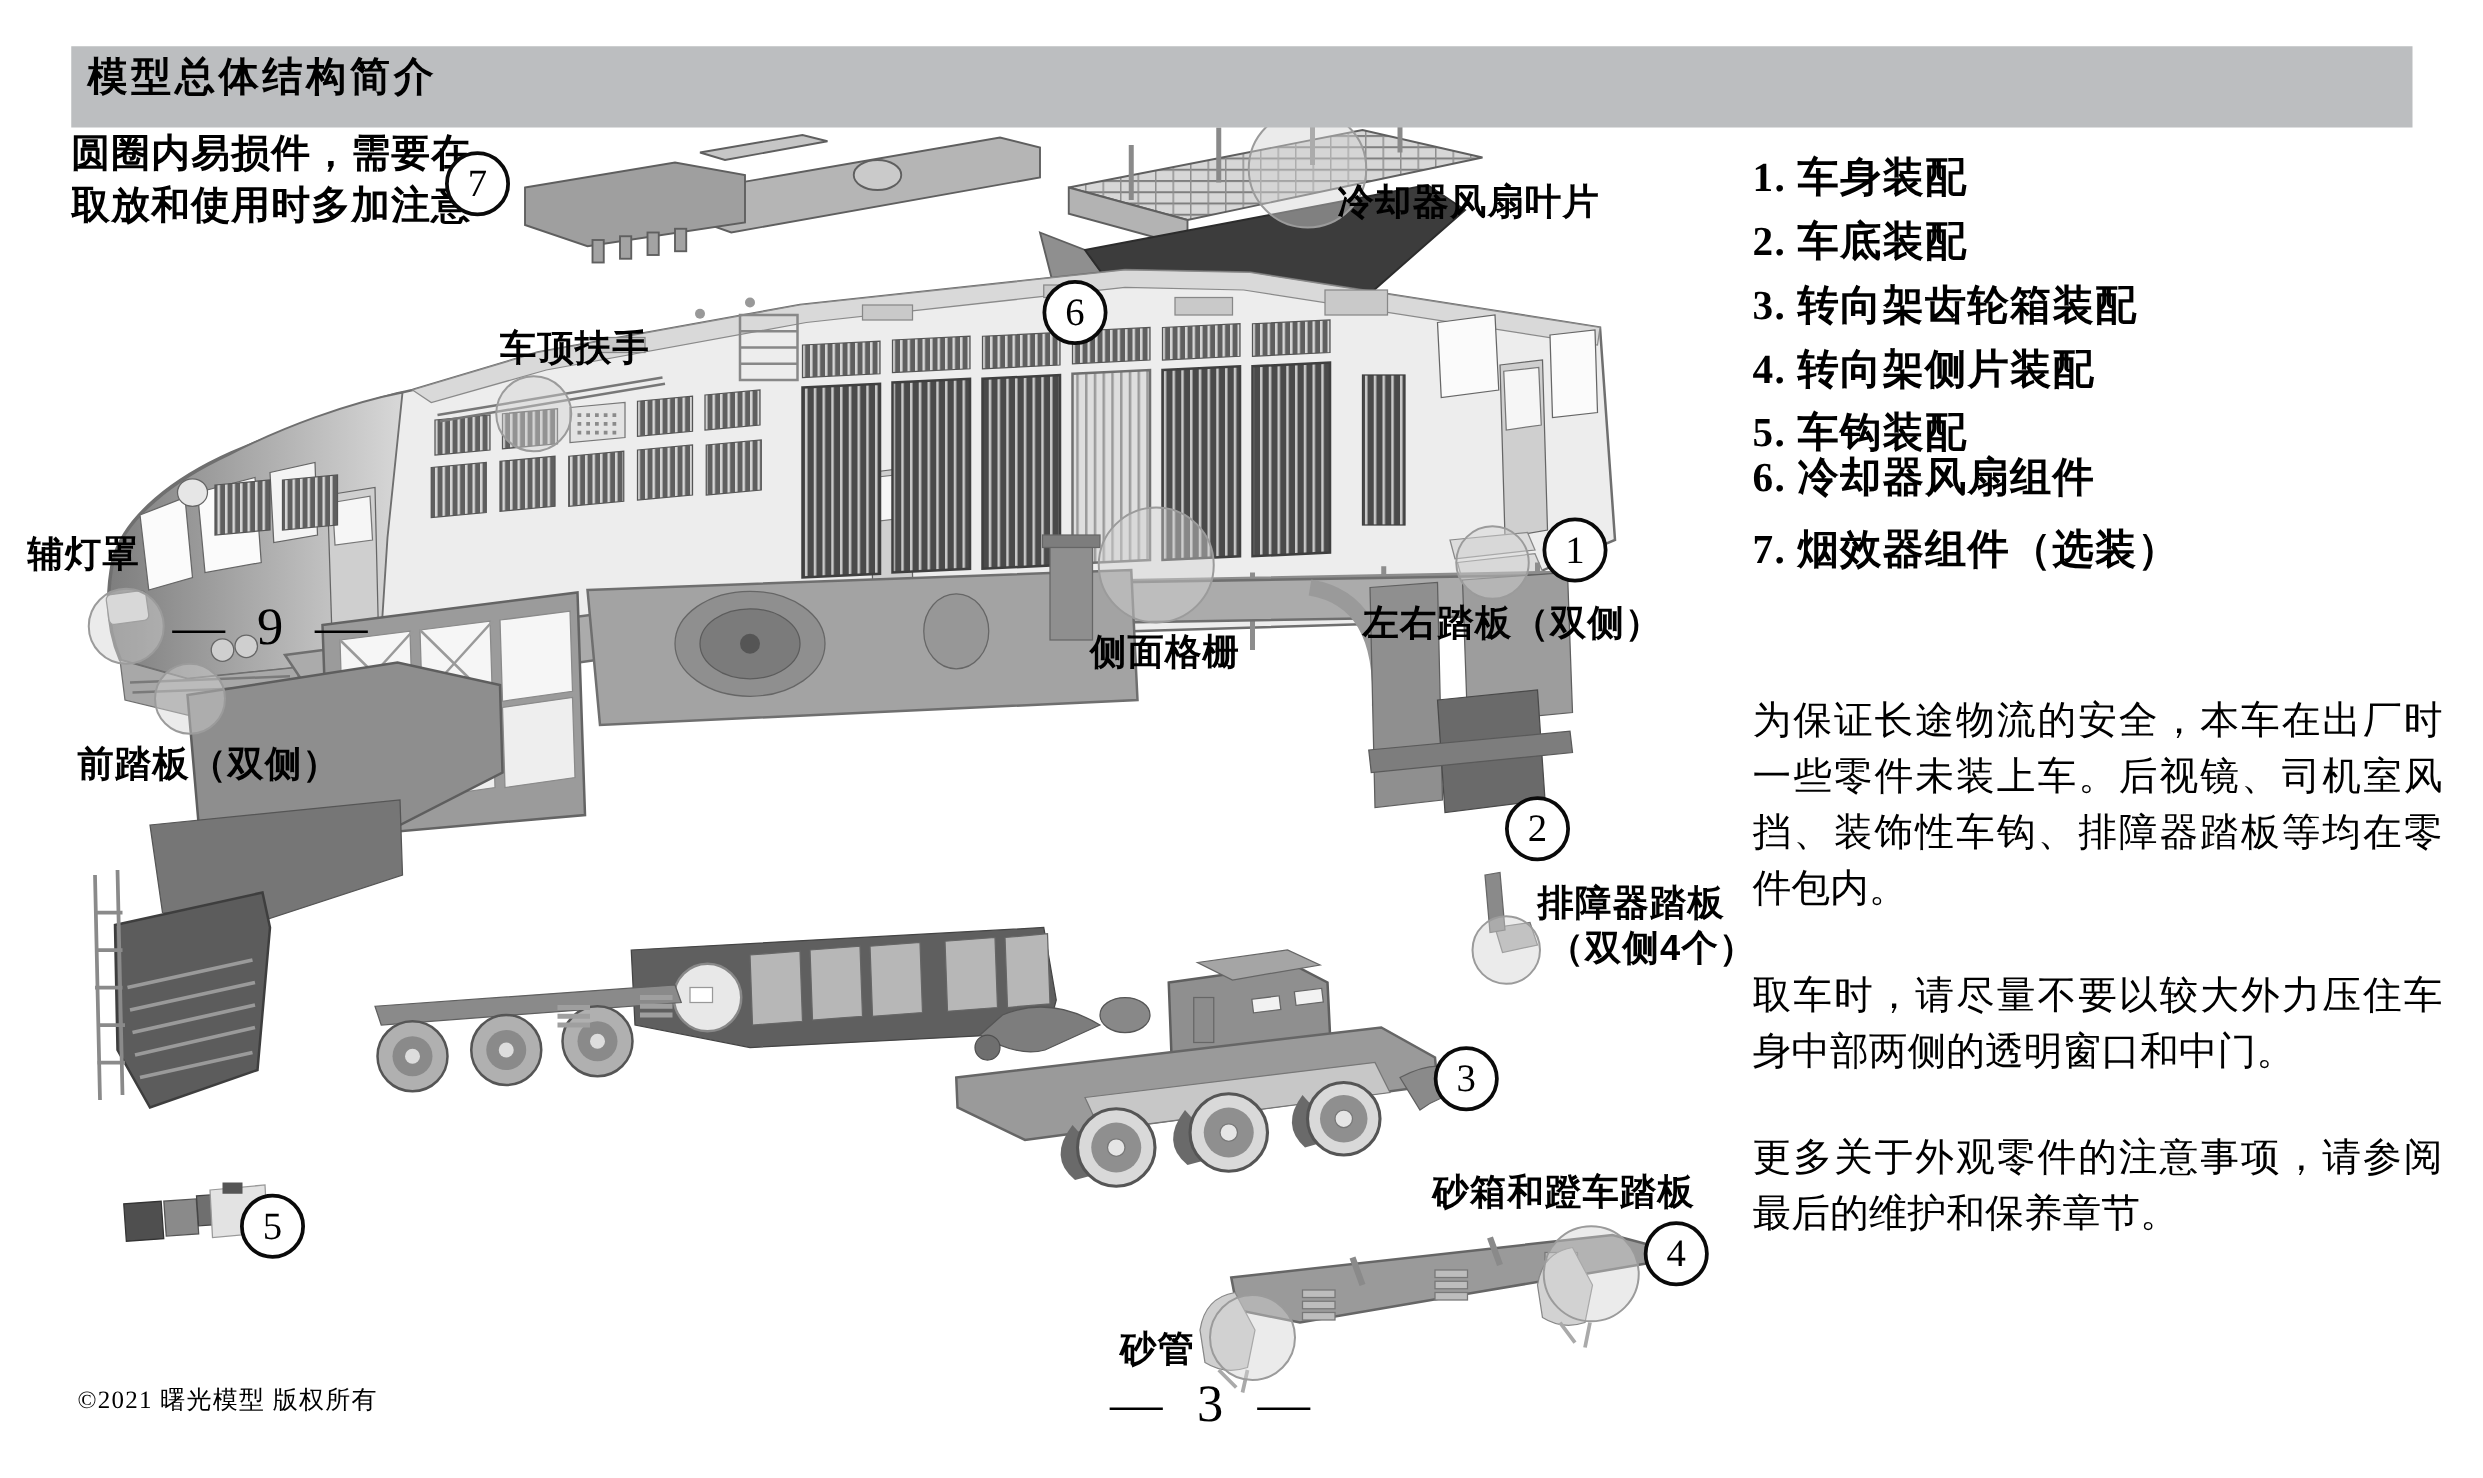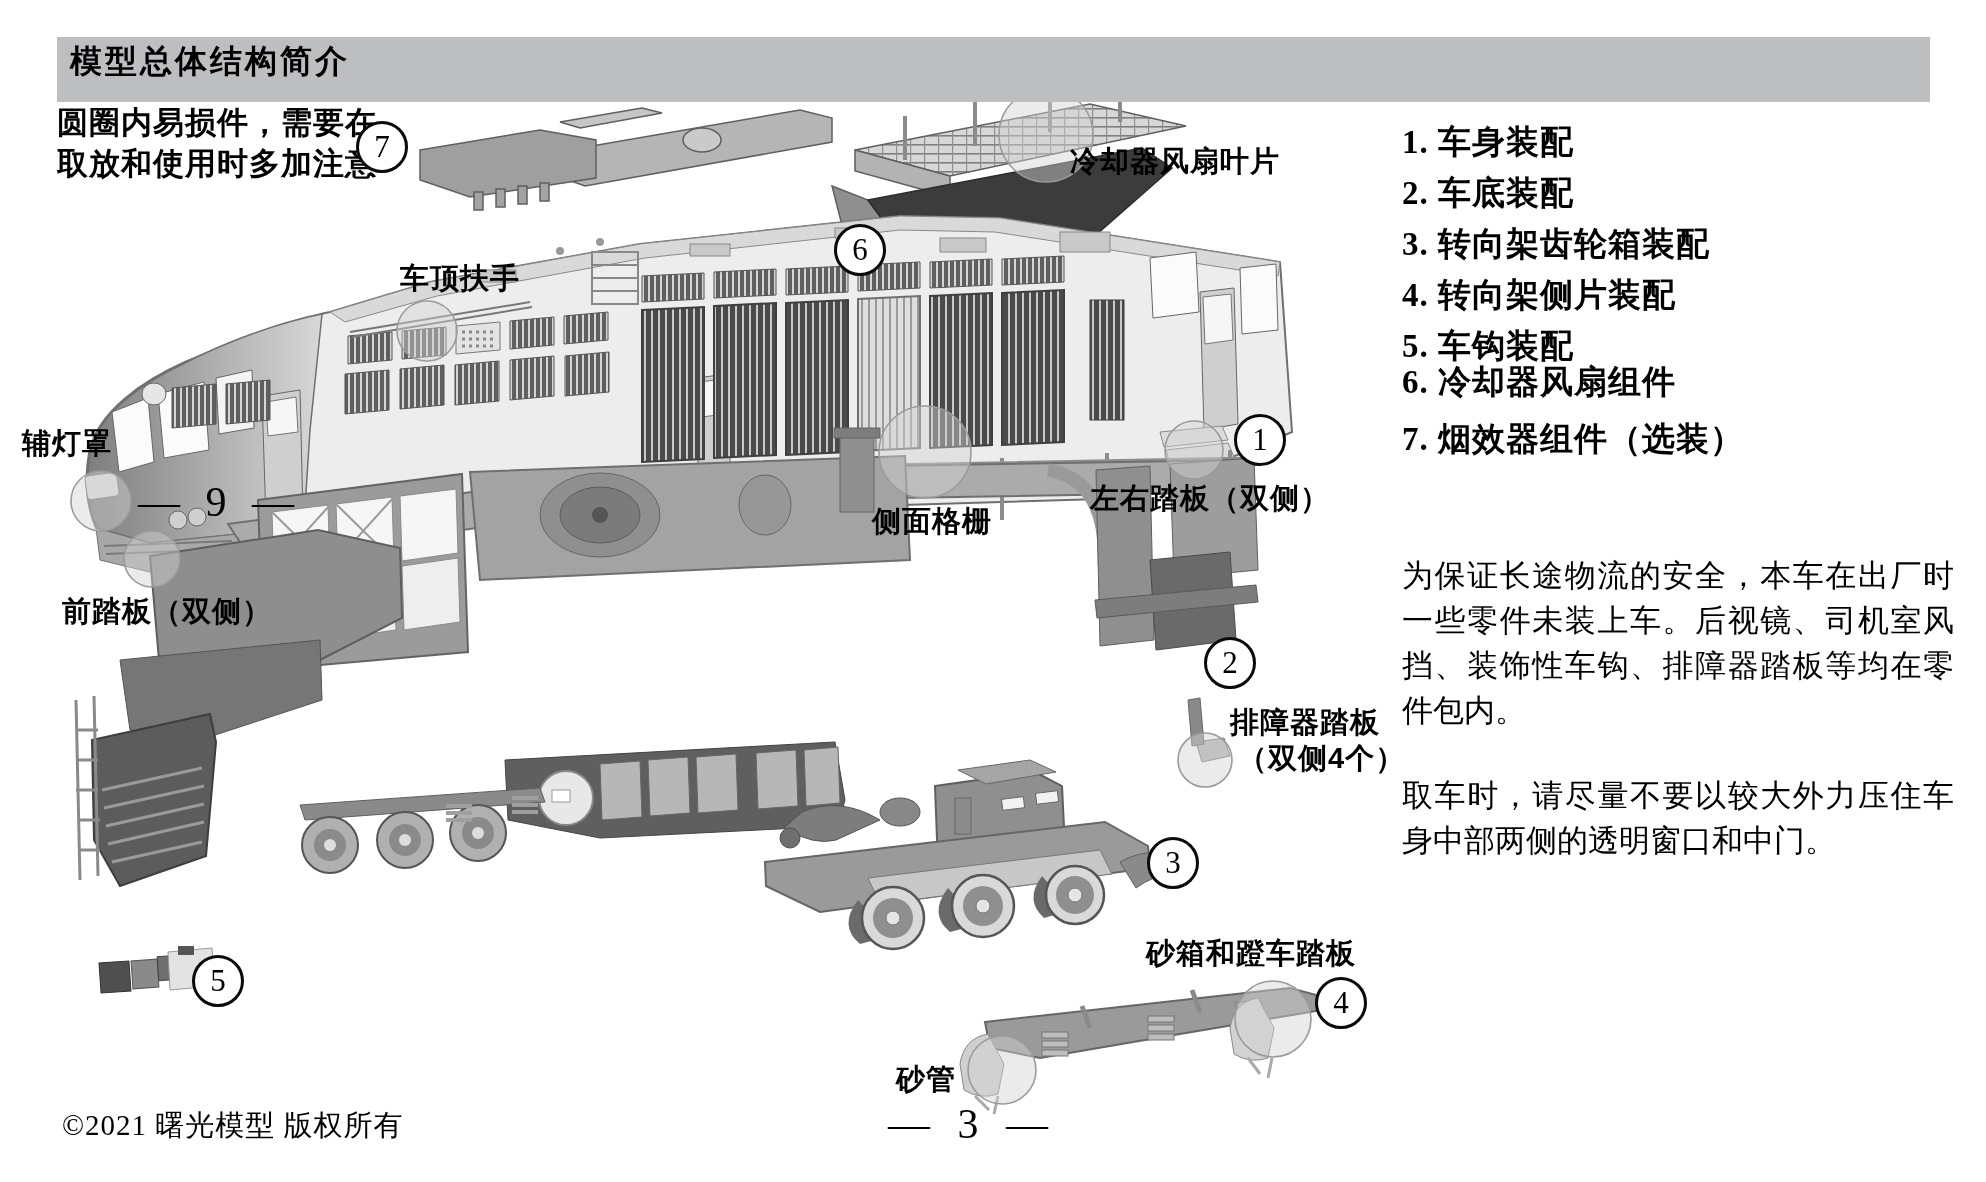--- a/index.html
+++ b/index.html
@@ -19,21 +19,21 @@
   
   .callout{font-size:29px;font-weight:600;letter-spacing:1px;z-index:4;white-space:nowrap;}
   
   .circnum{width:46px;height:46px;border:3px solid #0a0a0a;border-radius:50%;background:#fff;
            font-family:"Liberation Serif","DejaVu Serif",serif;font-size:31px;
            display:flex;align-items:center;justify-content:center;z-index:4;}
   
   .pgnum{display:flex;justify-content:space-between;align-items:center;
          font-family:"Liberation Serif","DejaVu Serif",serif;font-size:42px;z-index:4;}
   #copyright{left:62px;top:1106px;font-family:"Liberation Serif","DejaVu Serif",serif;
-             font-size:29px;letter-spacing:1px;z-index:3;}
+             font-size:20px;letter-spacing:1px;z-index:3;}
   #diagram-svg{left:0;top:0;z-index:1;}
 </style>
 </head>
 <body>
 
 <div id="page">
 
   <svg id="diagram-svg" class="abs" width="1986" height="1182" viewBox="0 0 1986 1182">
     <defs>
       <linearGradient id="gnose" x1="0" y1="0" x2="1" y2="0">
@@ -291,20 +291,21 @@
   <div class="abs list-item" style="top:120px;font-family:Liberation Serif, serif;">1. 车身装配</div>
   <div class="abs list-item" style="top:171px;">2. 车底装配</div>
   <div class="abs list-item" style="top:222px;">3. 转向架齿轮箱装配</div>
   <div class="abs list-item" style="top:273px;">4. 转向架侧片装配</div>
   <div class="abs list-item" style="top:324px;">5. 车钩装配</div>
   <div class="abs list-item" style="top:360px;">6. 冷却器风扇组件</div>
   <div class="abs list-item" style="top:417px;">7. 烟效器组件（选装）</div>
 
   <div class="abs para" style="top:536px;">为保证长途物流的安全，本车在出厂时一些零件未装上车。后视镜、司机室风挡、装饰性车钩、排障器踏板等均在零件包内。</div>
   <div class="abs para" style="top:756px;">取车时，请尽量不要以较大外力压住车身中部两侧的透明窗口和中门。</div>
+  <div class="abs para" style="top:886px;">更多关于外观零件的注意事项，请参阅最后的维护和保养章节。</div>
 
   <div class="abs callout" style="left:372px;top:259px;margin-left:28px;">车顶扶手</div>
   <div class="abs callout" style="left:22px;top:424px;">辅灯罩</div>
   <div class="abs callout" style="left:62px;top:592px;">前踏板（双侧）</div>
   <div class="abs callout" style="left:872px;top:502px;">侧面格栅</div>
   <div class="abs callout" style="left:1090px;top:479px;">左右踏板（双侧）</div>
   <div class="abs callout" style="left:1070px;top:142px;">冷却器风扇叶片</div>
   <div class="abs callout" style="left:1230px;top:703px;font-family:Liberation Mono, monospace;">排障器踏板</div>
   <div class="abs callout" style="left:1238px;top:739px;">（双侧4个）</div>
   <div class="abs callout" style="left:1146px;top:934px;">砂箱和蹬车踏板</div>

